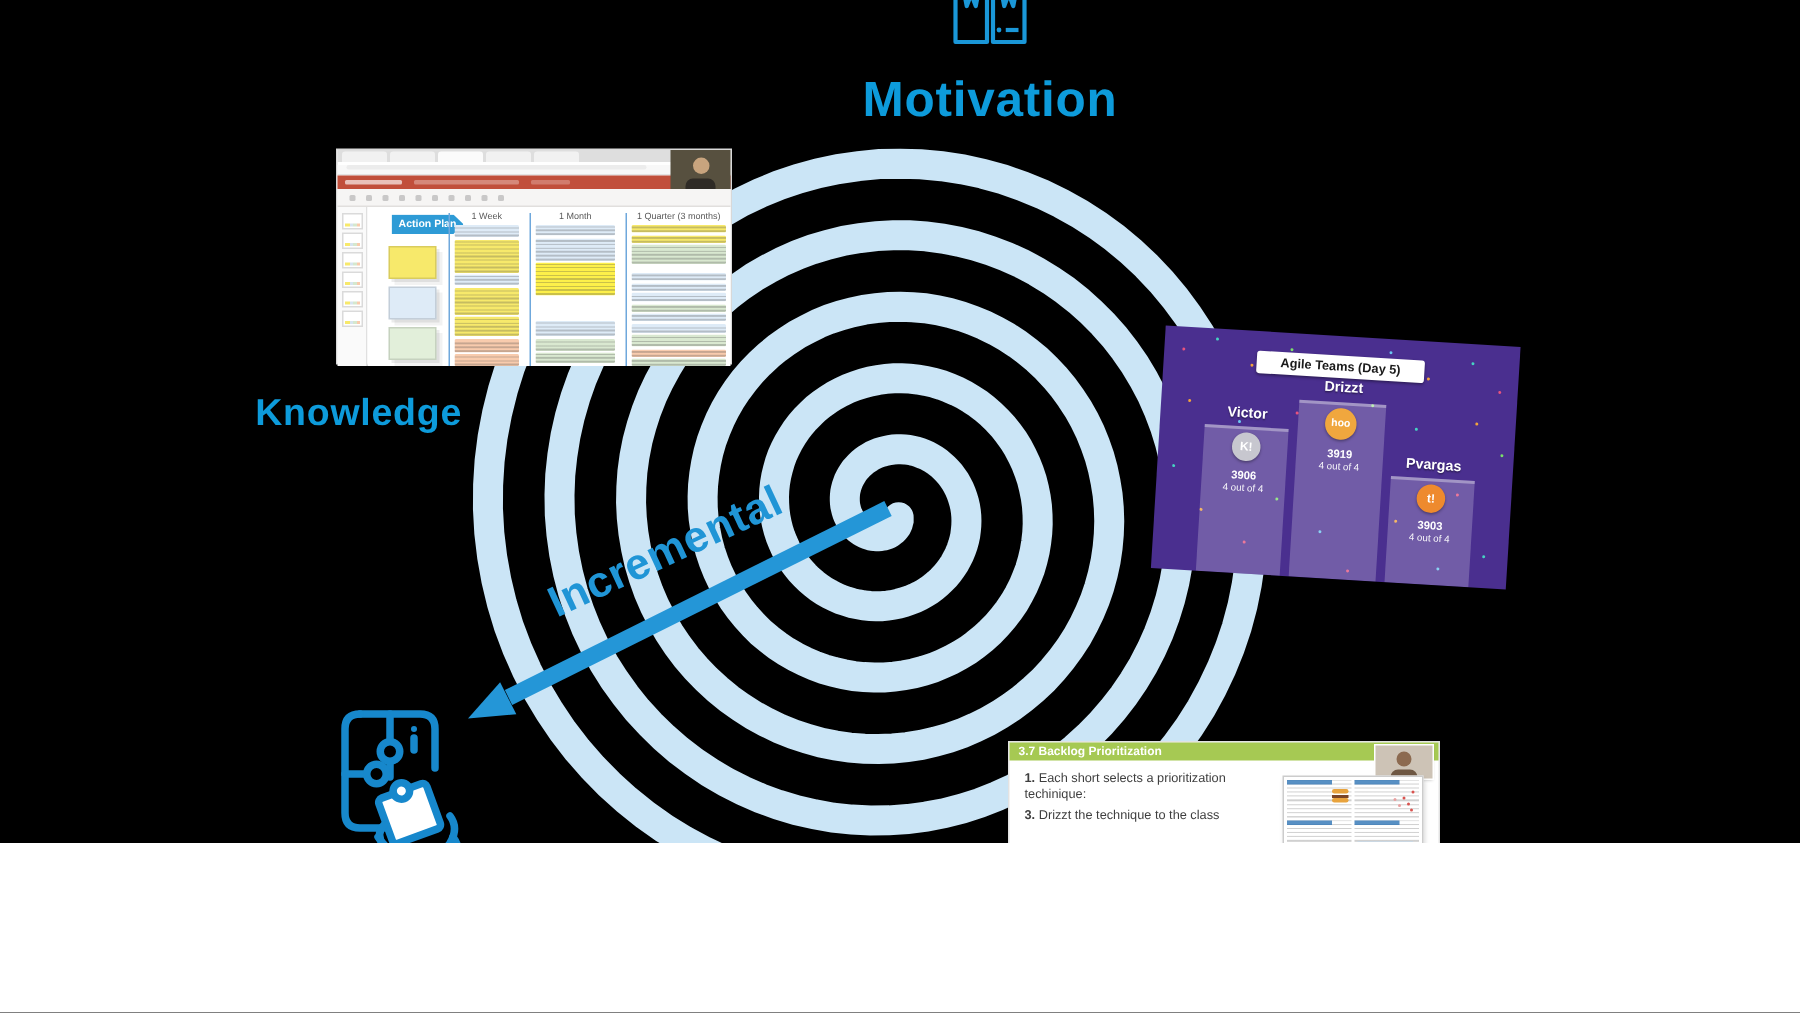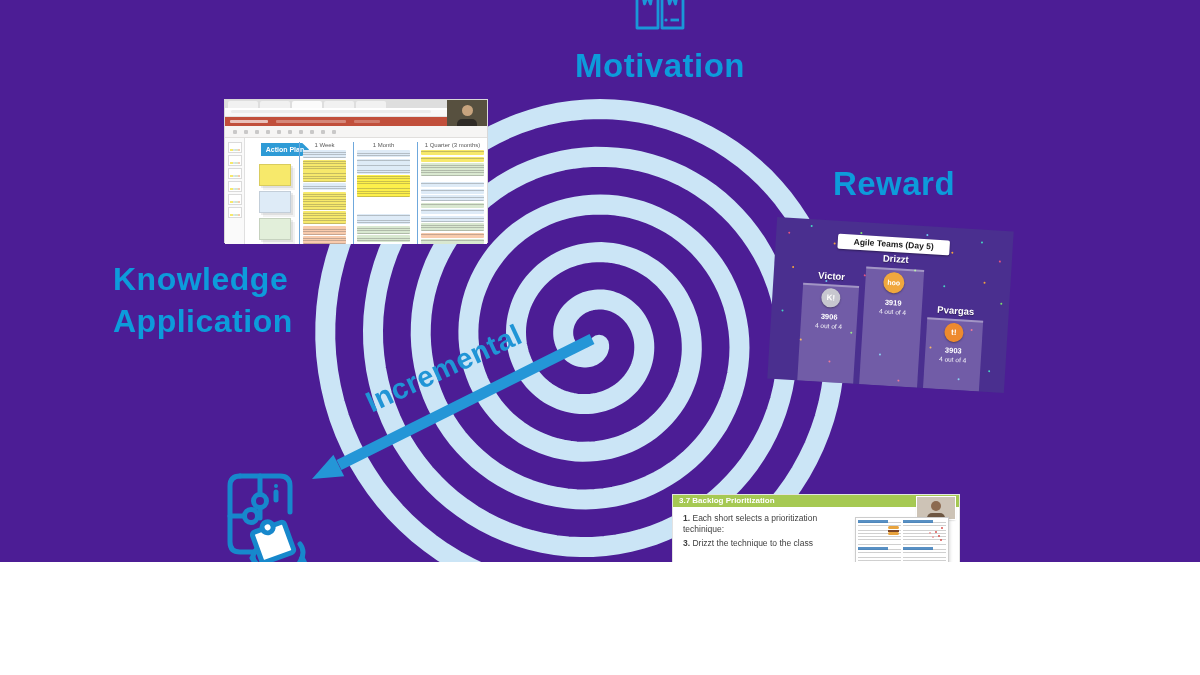--- a/index.html
+++ b/index.html
@@ -1,25 +1,25 @@
 <!DOCTYPE html>
 <html><head>
 <meta charset="utf-8">
 <style>
   html,body{margin:0;padding:0;background:#fff;}
-  .stage{position:relative;width:1200px;height:562px;overflow:hidden;background:#4c1d95;
+  .stage{position:relative;width:1200px;height:562px;overflow:hidden;background:#000000;
          font-family:"Liberation Sans",sans-serif;}
   svg{display:block;}
   .spiral{position:absolute;left:0;top:0;z-index:0;}
 
   
   .lbl{position:absolute;color:#0D9BDB;font-weight:700;z-index:3;letter-spacing:.5px;}
   .lbl-motivation{left:540px;top:47px;width:240px;text-align:center;font-size:33px;}
   .lbl-reward{left:794px;top:165px;width:200px;text-align:center;font-size:33px;}
-  .lbl-knowledge{left:113px;top:259px;width:195px;text-align:left;font-size:32px;line-height:1.3;}
+  .lbl-knowledge{left:113px;top:259px;width:195px;text-align:right;font-size:25px;line-height:1.3;}
   .lbl-challenges{left:540px;top:599px;width:240px;text-align:center;font-size:25px;}
   .lbl-incremental{left:348px;top:352px;width:192px;text-align:center;font-size:29px;
      color:#2095D6;transform:rotate(-25deg);z-index:5;}
 
   .motiv-icon{position:absolute;left:634px;top:0;z-index:3;}
   .arrowsvg{position:absolute;left:0;top:0;z-index:4;pointer-events:none;}
   .puzzle{position:absolute;left:200px;top:460px;z-index:2;}
 
   
   .ap{position:absolute;left:225px;top:100px;width:262px;height:142px;background:#fff;
@@ -136,24 +136,22 @@
       <rect x="3" y="-14" width="21" height="42"></rect>
       <rect x="28" y="-14" width="21" height="42"></rect>
       <path d="M7,-14 L10.5,4 L13.5,-4 L16.5,4 L20,-14"></path>
       <path d="M32,-14 L35.5,4 L38.5,-4 L41.5,4 L45,-14"></path>
       <path d="M36.5,20 H45"></path>
     </g>
     <circle cx="32" cy="20" r="1.6" fill="#1A97D8"></circle>
   </svg>
 
   <div class="lbl lbl-motivation">Motivation</div>
-  <div class="lbl lbl-reward">Reward</div>
   <div class="lbl lbl-knowledge">
     <div>Knowledge</div>
-    <div>Application</div>
   </div>
   <div class="lbl lbl-challenges">Challenges</div>
 
   <div class="ap">
     <div class="ap-tabs">
       <div class="ap-tab"></div>
       <div class="ap-tab"></div>
       <div class="ap-tab on"></div>
       <div class="ap-tab"></div>
       <div class="ap-tab"></div>

